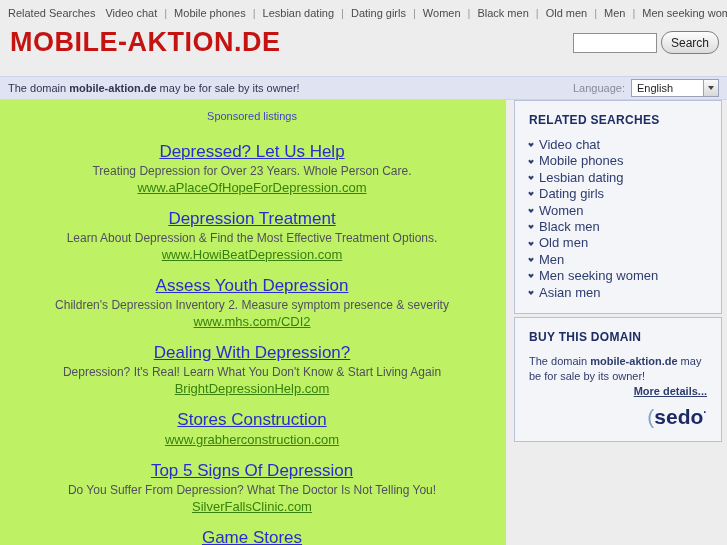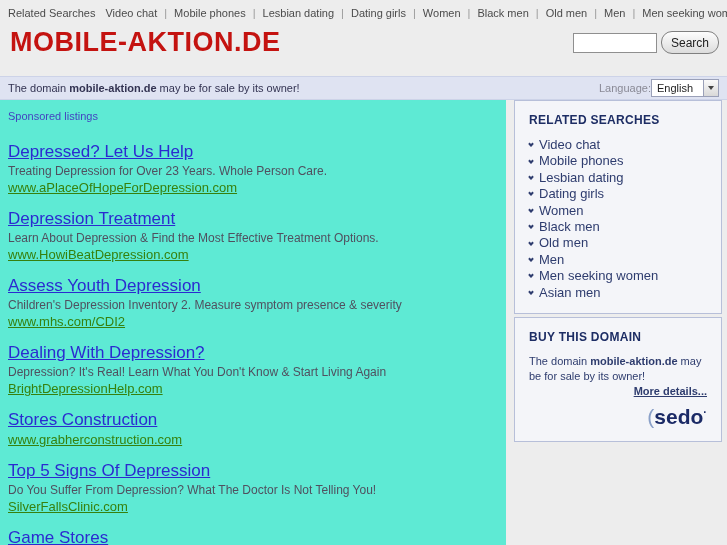--- a/index.html
+++ b/index.html
@@ -19,33 +19,33 @@
   .search-input { width:84px; height:20px; border:1px solid #8f8f8f; background:#fff; font-size:12px; padding:0 3px; }
   .search-btn { height:23px; padding:0 9px; font-size:12px; color:#222;
     border:1px solid #7f7f7f; border-radius:11px;
     background:linear-gradient(#fdfdfd,#dcdcdc); cursor:pointer; }
 
   
   .notice-bar { height:24px; background:#dfe3f2; border-top:1px solid #cdd3e8; border-bottom:1px solid #cdd3e8;
     display:flex; justify-content:space-between; align-items:center; padding:0 8px; }
   .notice-text { font-size:11px; color:#333352; }
   .notice-text b { font-weight:bold; }
-  .language { display:flex; align-items:center; gap:0; }
+  .language { display:flex; align-items:center; gap:6px; }
   .language-label { font-size:11px; color:#8a8a96; }
-  .select { width:68px; height:18px; background:#fff; border:1px solid #9aa0b8; display:flex; align-items:center;
+  .select { width:88px; height:18px; background:#fff; border:1px solid #9aa0b8; display:flex; align-items:center;
     justify-content:space-between; font-size:11px; color:#222; cursor:pointer; }
   .select-value { padding-left:5px; }
   .select-arrow { width:15px; height:16px; background:linear-gradient(#fafafa,#d8d8d8); border-left:1px solid #9aa0b8;
     display:flex; align-items:center; justify-content:center; }
   .select-arrow::after { content:""; border-left:3px solid transparent; border-right:3px solid transparent;
     border-top:4px solid #444; }
 
   
   .main { position:relative; height:445px; }
-  .content { position:absolute; left:0; top:0; width:506px; height:445px; background:#5eead4; padding:10px 10px 0 8px; }
+  .content { position:absolute; left:0; top:0; width:506px; height:445px; background:#bef264; padding:10px 10px 0 8px;text-align:center; }
   .sponsored { font-size:11px; color:#4444c0; margin-bottom:20px; }
   .listing { margin-bottom:13px; }
   .listing-title { display:block; font-size:17px; line-height:20px; color:#2b2bd0; text-decoration:underline; cursor:pointer; }
   .listing-desc { font-size:12px; line-height:14px; color:#50505f; margin-top:2px; }
   .listing-url { display:inline-block; font-size:13px; line-height:15px; margin-top:1px; color:#37810e; font-weight:normal;
     text-decoration:underline; cursor:pointer; }
 
   
   .sidebar { position:absolute; left:514px; top:0; width:208px; }
   .sidebox { background:#f4f5f9; border:1px solid #b7bfd9; padding:12px 14px; }

